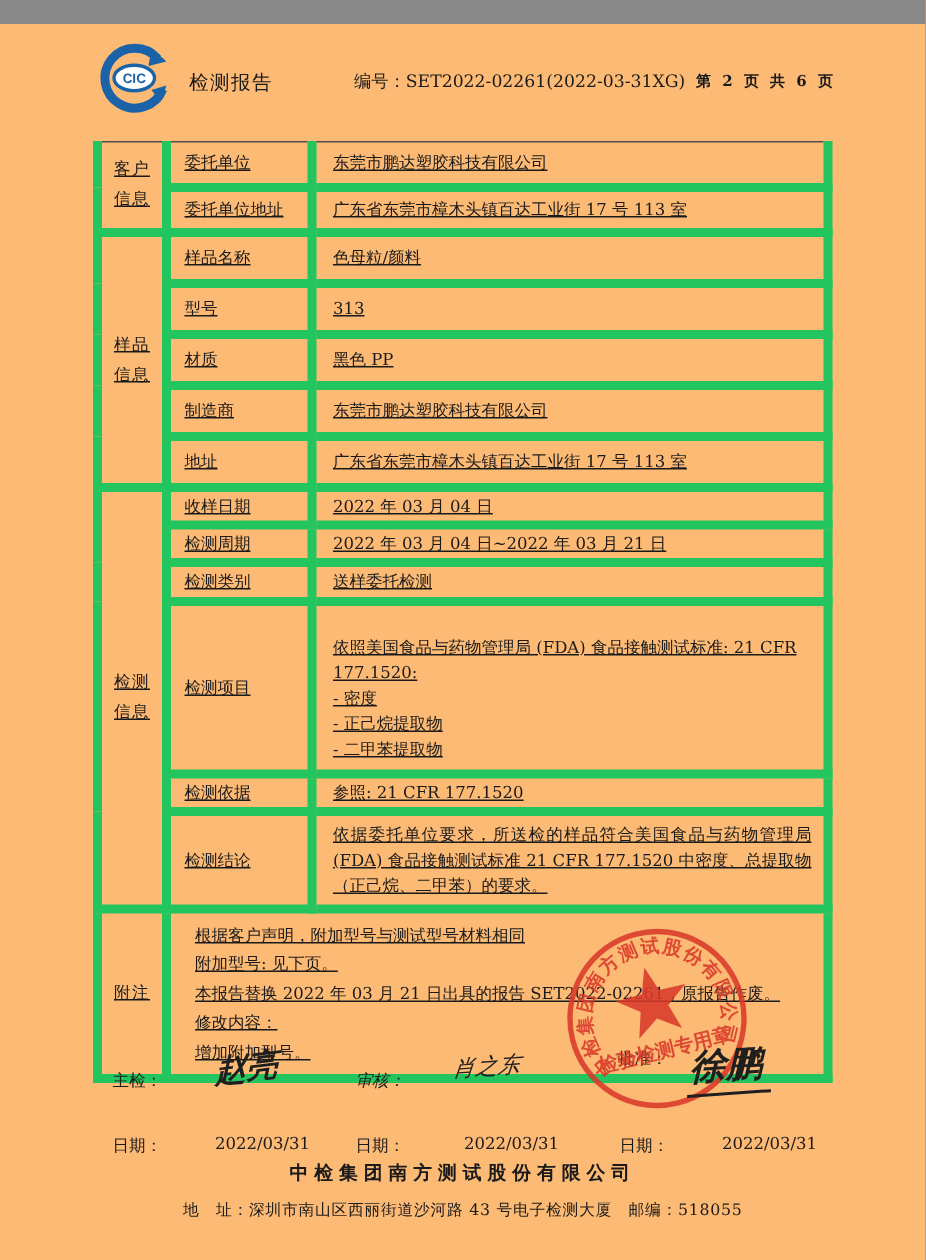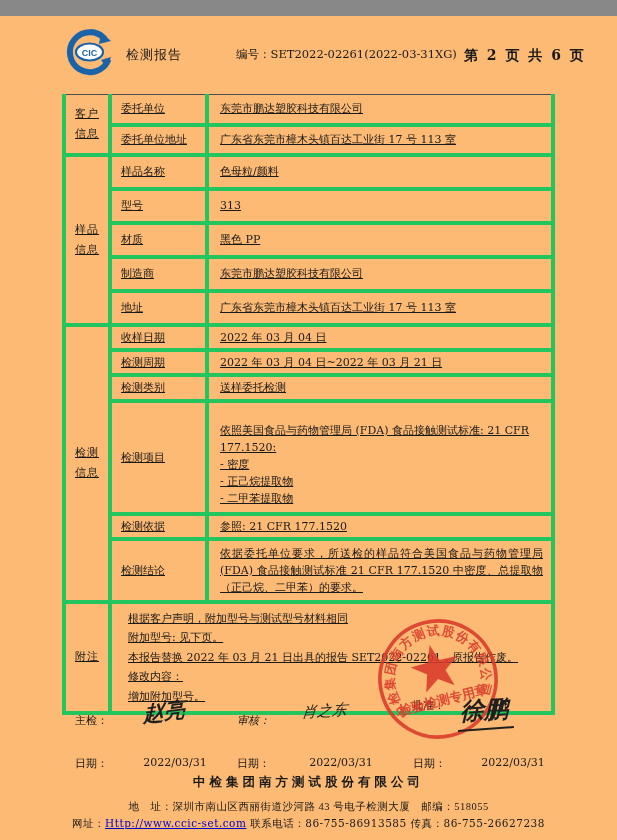--- a/index.html
+++ b/index.html
@@ -8,26 +8,26 @@
   #page {
     position:relative; width:617px; height:840px; margin:16px auto;
     background:#fdba74; color:#1a1a1a; overflow:hidden;
   }
 
   
   #hdr { position:absolute; top:0; left:0; width:617px; height:70px; }
   #logo { position:absolute; left:63px; top:12px; }
   #hdr-title { position:absolute; left:126px; top:30px; font-size:13px; font-weight:normal; letter-spacing:1px; }
   #hdr-no { position:absolute; left:236px; top:31px; font-size:11.5px; font-weight:normal; }
-  #hdr-page { position:absolute; left:464px; top:31px; font-size:14px; font-weight:bold; letter-spacing:2px; }
+  #hdr-page { position:absolute; left:464px; top:31px; font-size:10px; font-weight:bold; letter-spacing:2px; }
 
   
   #tbl-wrap { position:absolute; left:62px; top:78px; width:493px;text-decoration:underline; }
   table { border-collapse:collapse; width:493px; table-layout:fixed; font-size:11px; }
-  td { border:4px solid #22c55e; vertical-align:middle; overflow:hidden; }
+  td { border:6px solid #22c55e; vertical-align:middle; overflow:hidden; }
   table { border:1.6px solid #4f4f4f; }
   tr.sec-first td { border-top:1.6px solid #4f4f4f; }
   td.gcell { text-align:center; line-height:20px; letter-spacing:1px; }
   td.lcell { padding-left:9px; }
   td.vcell { padding-left:11px; padding-right:8px; }
   td.multi { padding:19px 8px 5px 11px; vertical-align:middle; }
   td.multi div { line-height:17px; }
   td.concl { line-height:17px; text-align:justify; padding:4px 8px 4px 11px; }
   td.note  { padding:5px 8px 5px 16px; vertical-align:middle; }
   td.note div { line-height:19.5px; }
@@ -50,21 +50,21 @@
   #sig-main    { left:143px; top:682px; font-size:21px; }
   #sig-review  { left:302px; top:686px; font-size:15px; font-weight:normal; transform:rotate(-4deg) skewX(-10deg); }
   #sig-approve { left:458px; top:678px; font-size:24px; transform:rotate(-4deg) skewX(-4deg); border-bottom:2px solid #1f1f1f; padding:0 6px 2px 2px; }
 
   
   #stamp { position:absolute; left:356px; top:581px; z-index:3; opacity:0.88; }
 
   
   #ftr { position:absolute; left:0; top:758px; width:617px; text-align:center; }
   #ftr-company { font-size:12.5px; font-weight:bold; letter-spacing:4px; margin-bottom:9px; }
-  #ftr-addr { font-size:10.5px; margin-bottom:3px; letter-spacing:0.5px;font-family:Liberation Serif, serif; }
+  #ftr-addr { font-size:10.5px; margin-bottom:3px; letter-spacing:0.5px; }
   #ftr-web { font-size:10.5px; letter-spacing:0.5px; }
   #ftr-web a { color:#0000cc; text-decoration:underline; }
 </style>
 </head>
 <body>
 
 <div id="page">
 
   <div id="hdr">
     <svg id="logo" width="54" height="50" viewBox="0 0 54 50">
@@ -201,18 +201,15 @@
       <text font-size="12.6" font-weight="bold" letter-spacing="1.2" fill="#d93a2b" font-family="DejaVu Serif, serif">
         <textPath href="#ringPath" startOffset="50%" text-anchor="middle">中检集团南方测试股份有限公司</textPath>
       </text>
       <text x="82" y="108" text-anchor="middle" font-size="13" font-weight="bold" fill="#d93a2b" font-family="DejaVu Serif, serif">检验检测专用章</text>
     </g>
   </svg>
 
   <div id="ftr">
     <div id="ftr-company">中检集团南方测试股份有限公司</div>
     <div id="ftr-addr">地　址：深圳市南山区西丽街道沙河路 43 号电子检测大厦　邮编：518055</div>
-    <div id="ftr-web">
-      <span>网址：</span><a href="#">Http://www.ccic-set.com</a><span> 联系电话：86-755-86913585  传真：86-755-26627238</span>
-    </div>
   </div>
 
 </div>
 
 </body></html>

